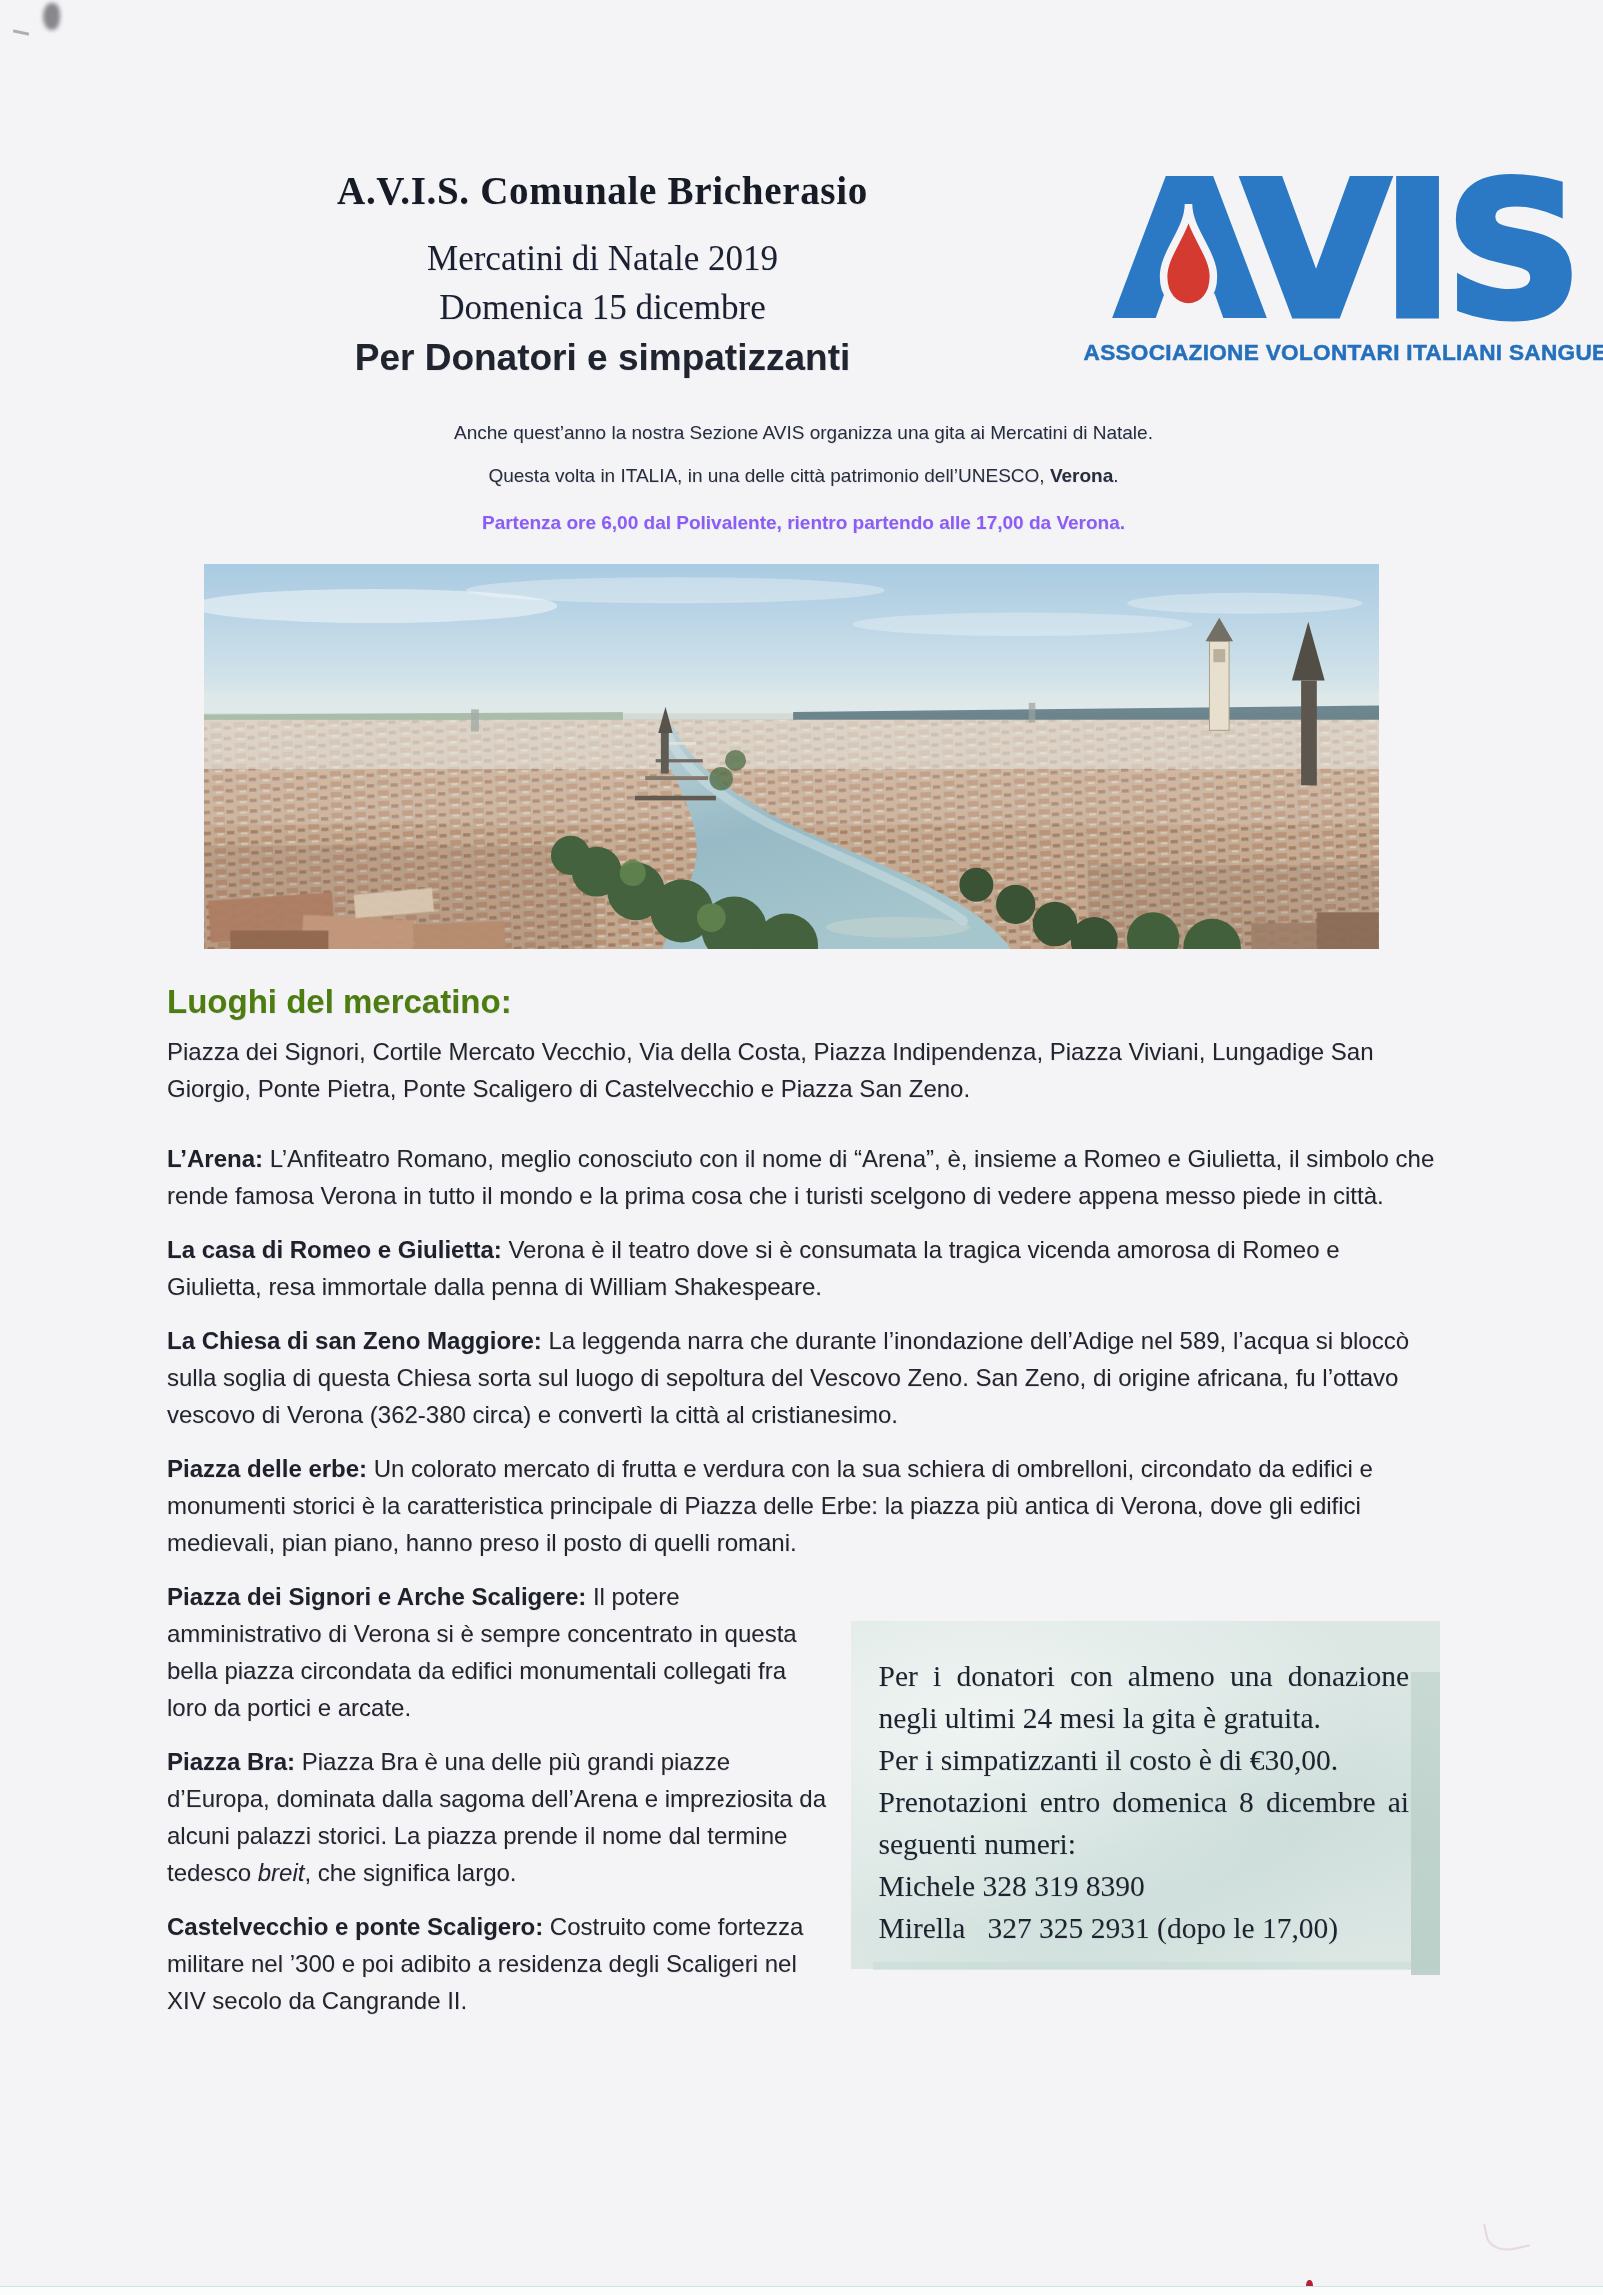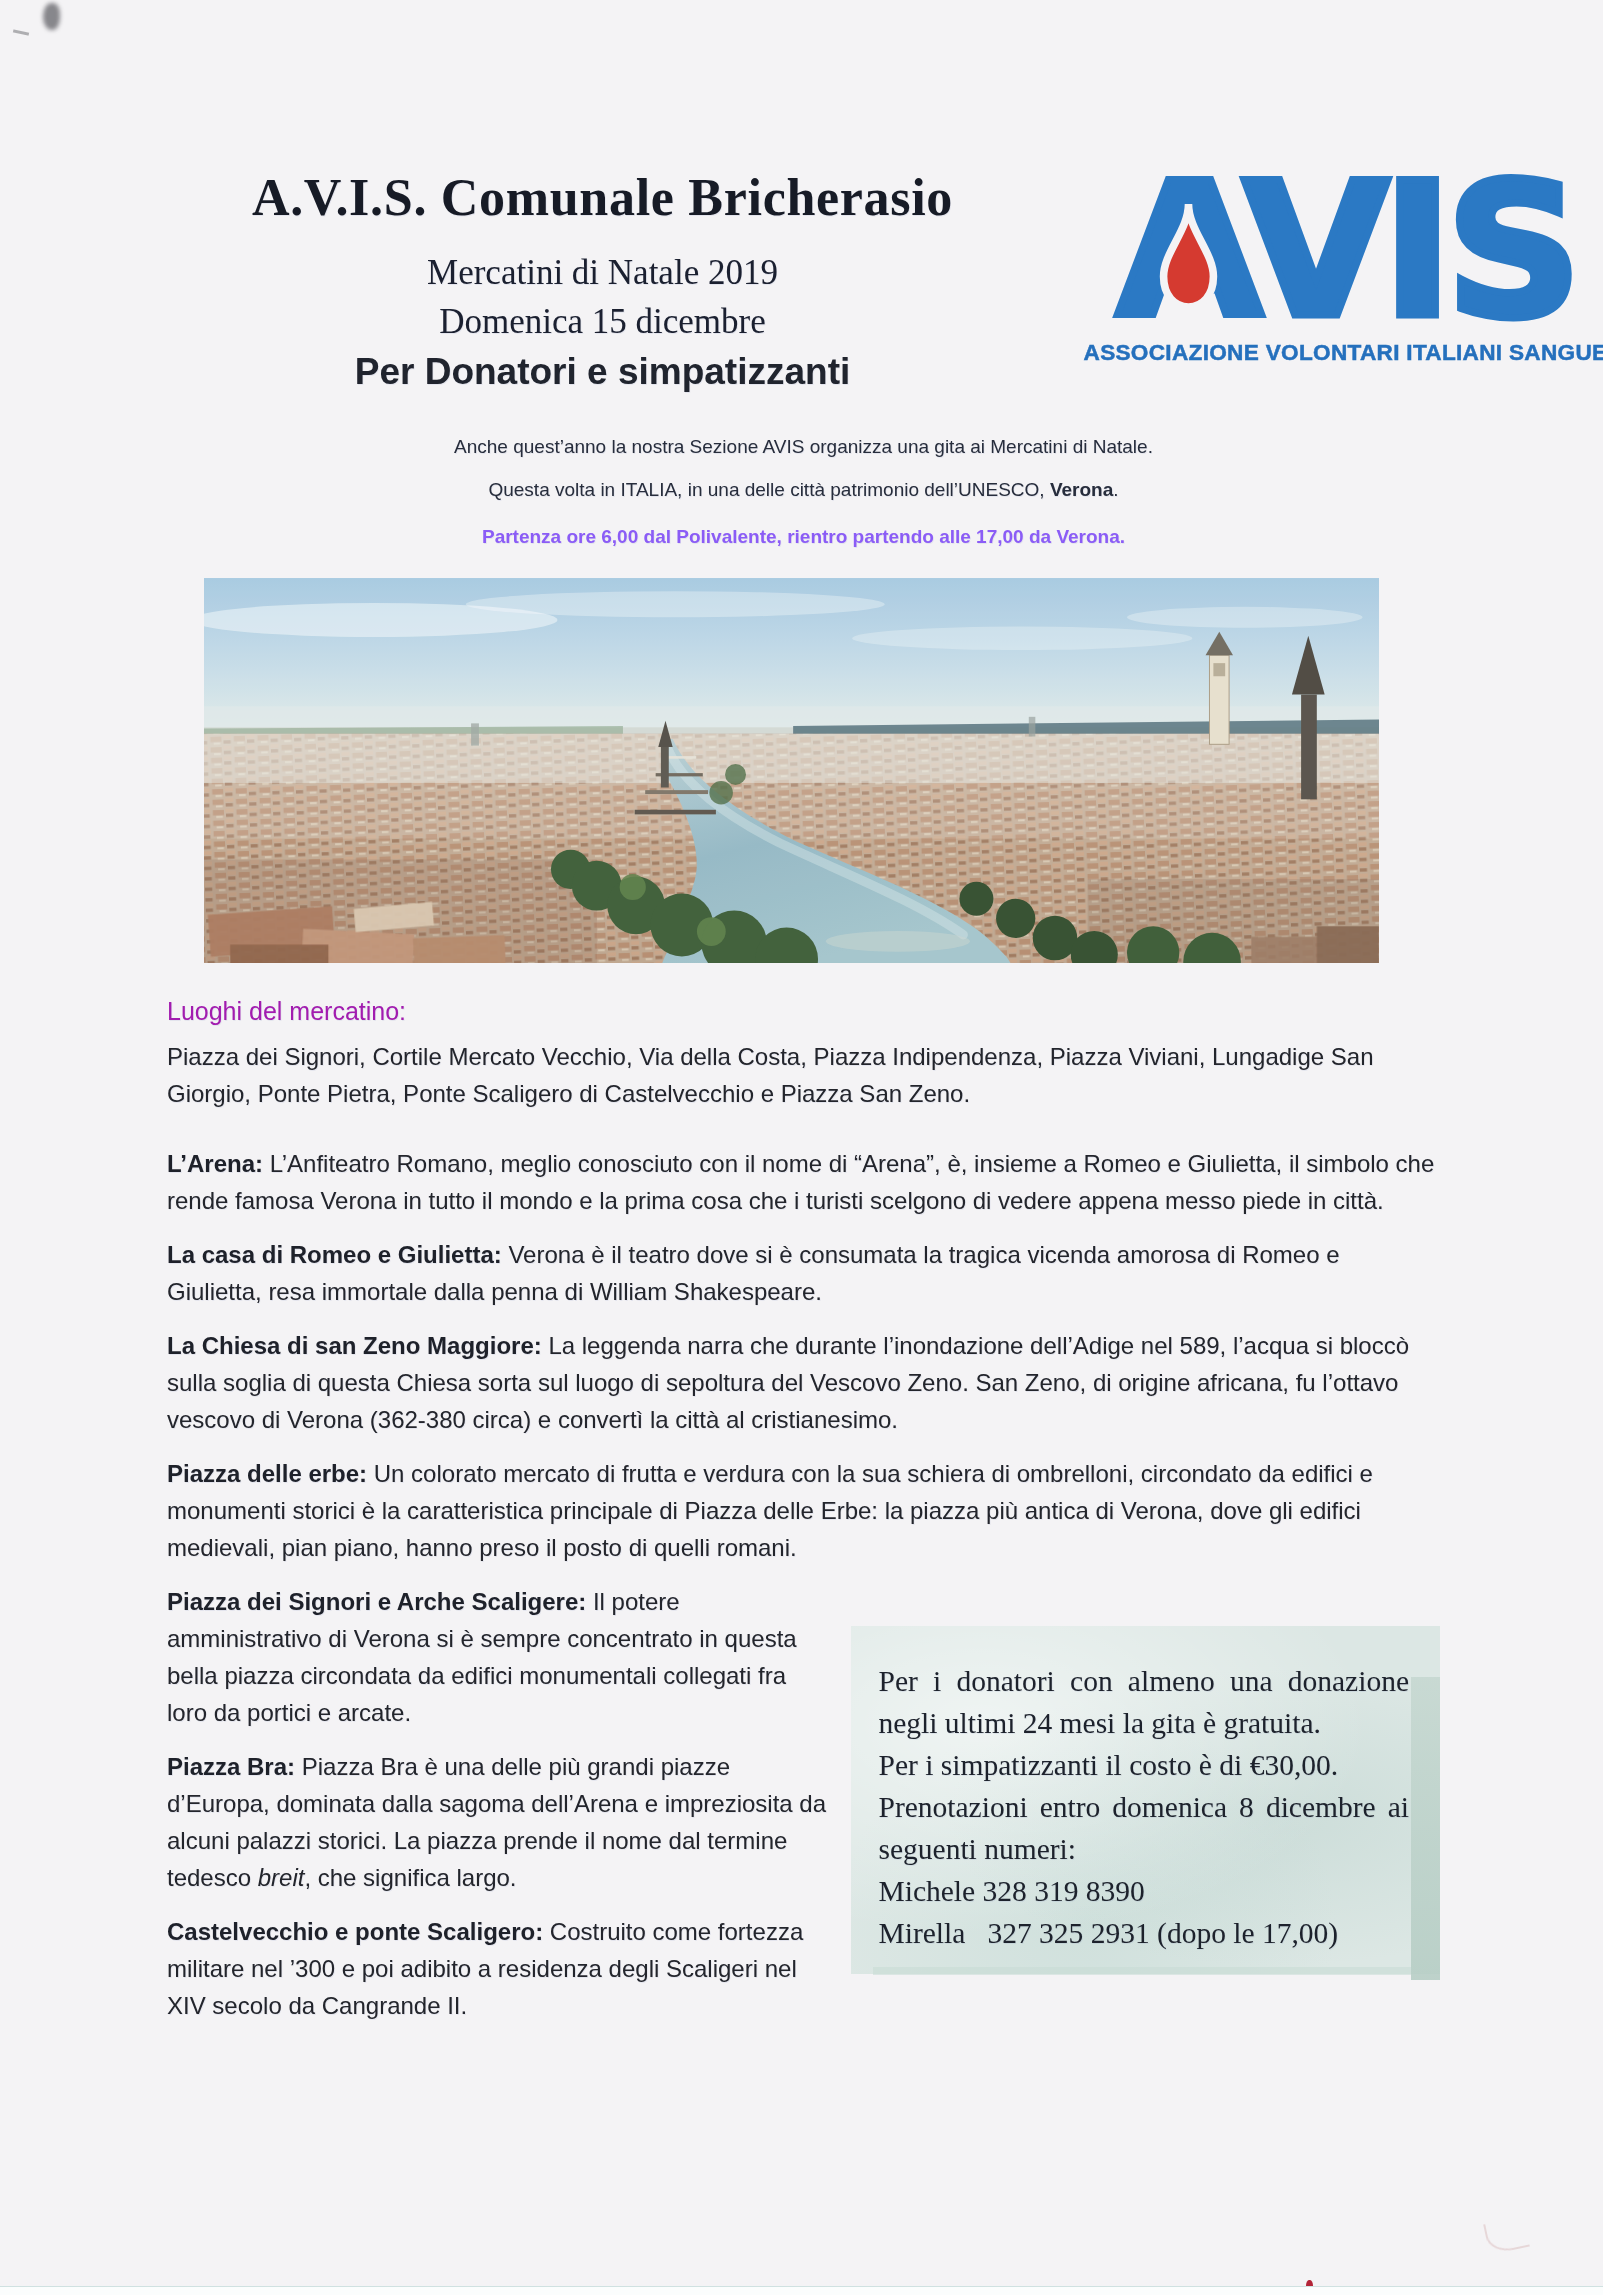--- a/index.html
+++ b/index.html
@@ -10,21 +10,21 @@
     font-family:"Liberation Sans",sans-serif;
     color:#23252c;
     overflow:hidden;
   }
   .content{padding:0 164px 0 167px;}
   .scan-text{text-shadow:0.7px 1.3px 0 rgba(80,100,165,0.10);}
 
   
   .header{display:flex;align-items:flex-start;margin-top:168px;}
   .header-left{width:871px;text-align:center;flex:none;}
-  .org-title{font-family:"Liberation Serif",serif;font-weight:bold;font-size:52px;color:#171b26;letter-spacing:0.7px;margin:0 0 26px 0;}
+  .org-title{font-family:"Liberation Serif",serif;font-weight:bold;font-size:39px;color:#171b26;letter-spacing:0.7px;margin:0 0 26px 0;}
   .event-line{font-family:"Liberation Serif",serif;font-size:35px;color:#1b2030;margin:0 0 9.2px 0;}
   .event-line-3{font-size:37px;font-weight:bold;font-family:"Liberation Sans",sans-serif;color:#20242e;margin:2.6px 0 0 0;}
 
   
   .logo-col{flex:1;padding-left:36px;padding-top:10.5px;}
   .logo{width:543px;text-align:center;}
   .logo-word-wrap{position:relative;display:inline-block;line-height:0.78;}
   .logo-word{
     font-family:"DejaVu Sans",sans-serif;font-weight:bold;
     font-size:185px;color:#2b79c4;
@@ -39,21 +39,21 @@
   .intro{margin-top:43px;text-align:center;font-size:19px;color:#272d3c;}
   .intro p{margin:0;}
   .intro .l1{margin-bottom:21px;}
   .intro .l2{margin-bottom:25px;}
   .intro .l3{font-weight:bold;color:#8b5cf6;}
 
   
   .photo{display:block;margin:30px 0 0 37px;width:1175px;height:385px;background:#cfe0e8;}
 
   
-  .sec-heading{font-size:25px;font-weight:normal;margin:0 0 11.8px 0;color:#a21caf;}
+  .sec-heading{font-size:33px;font-weight:bold;margin:0 0 11.8px 0;color:#4d7c0f;}
   .market{margin-top:34px;}
   .market p{font-size:24px;line-height:37px;margin:0;}
   .visit{margin-top:33px;}
   .visit .sec-heading{margin-bottom:21px;}
   .para{font-size:24px;line-height:37px;margin:0 0 17px 0;}
   .para b{color:#1e212a;}
 
   
   .two-col::after{content:"";display:block;clear:both;}
   .promo{

